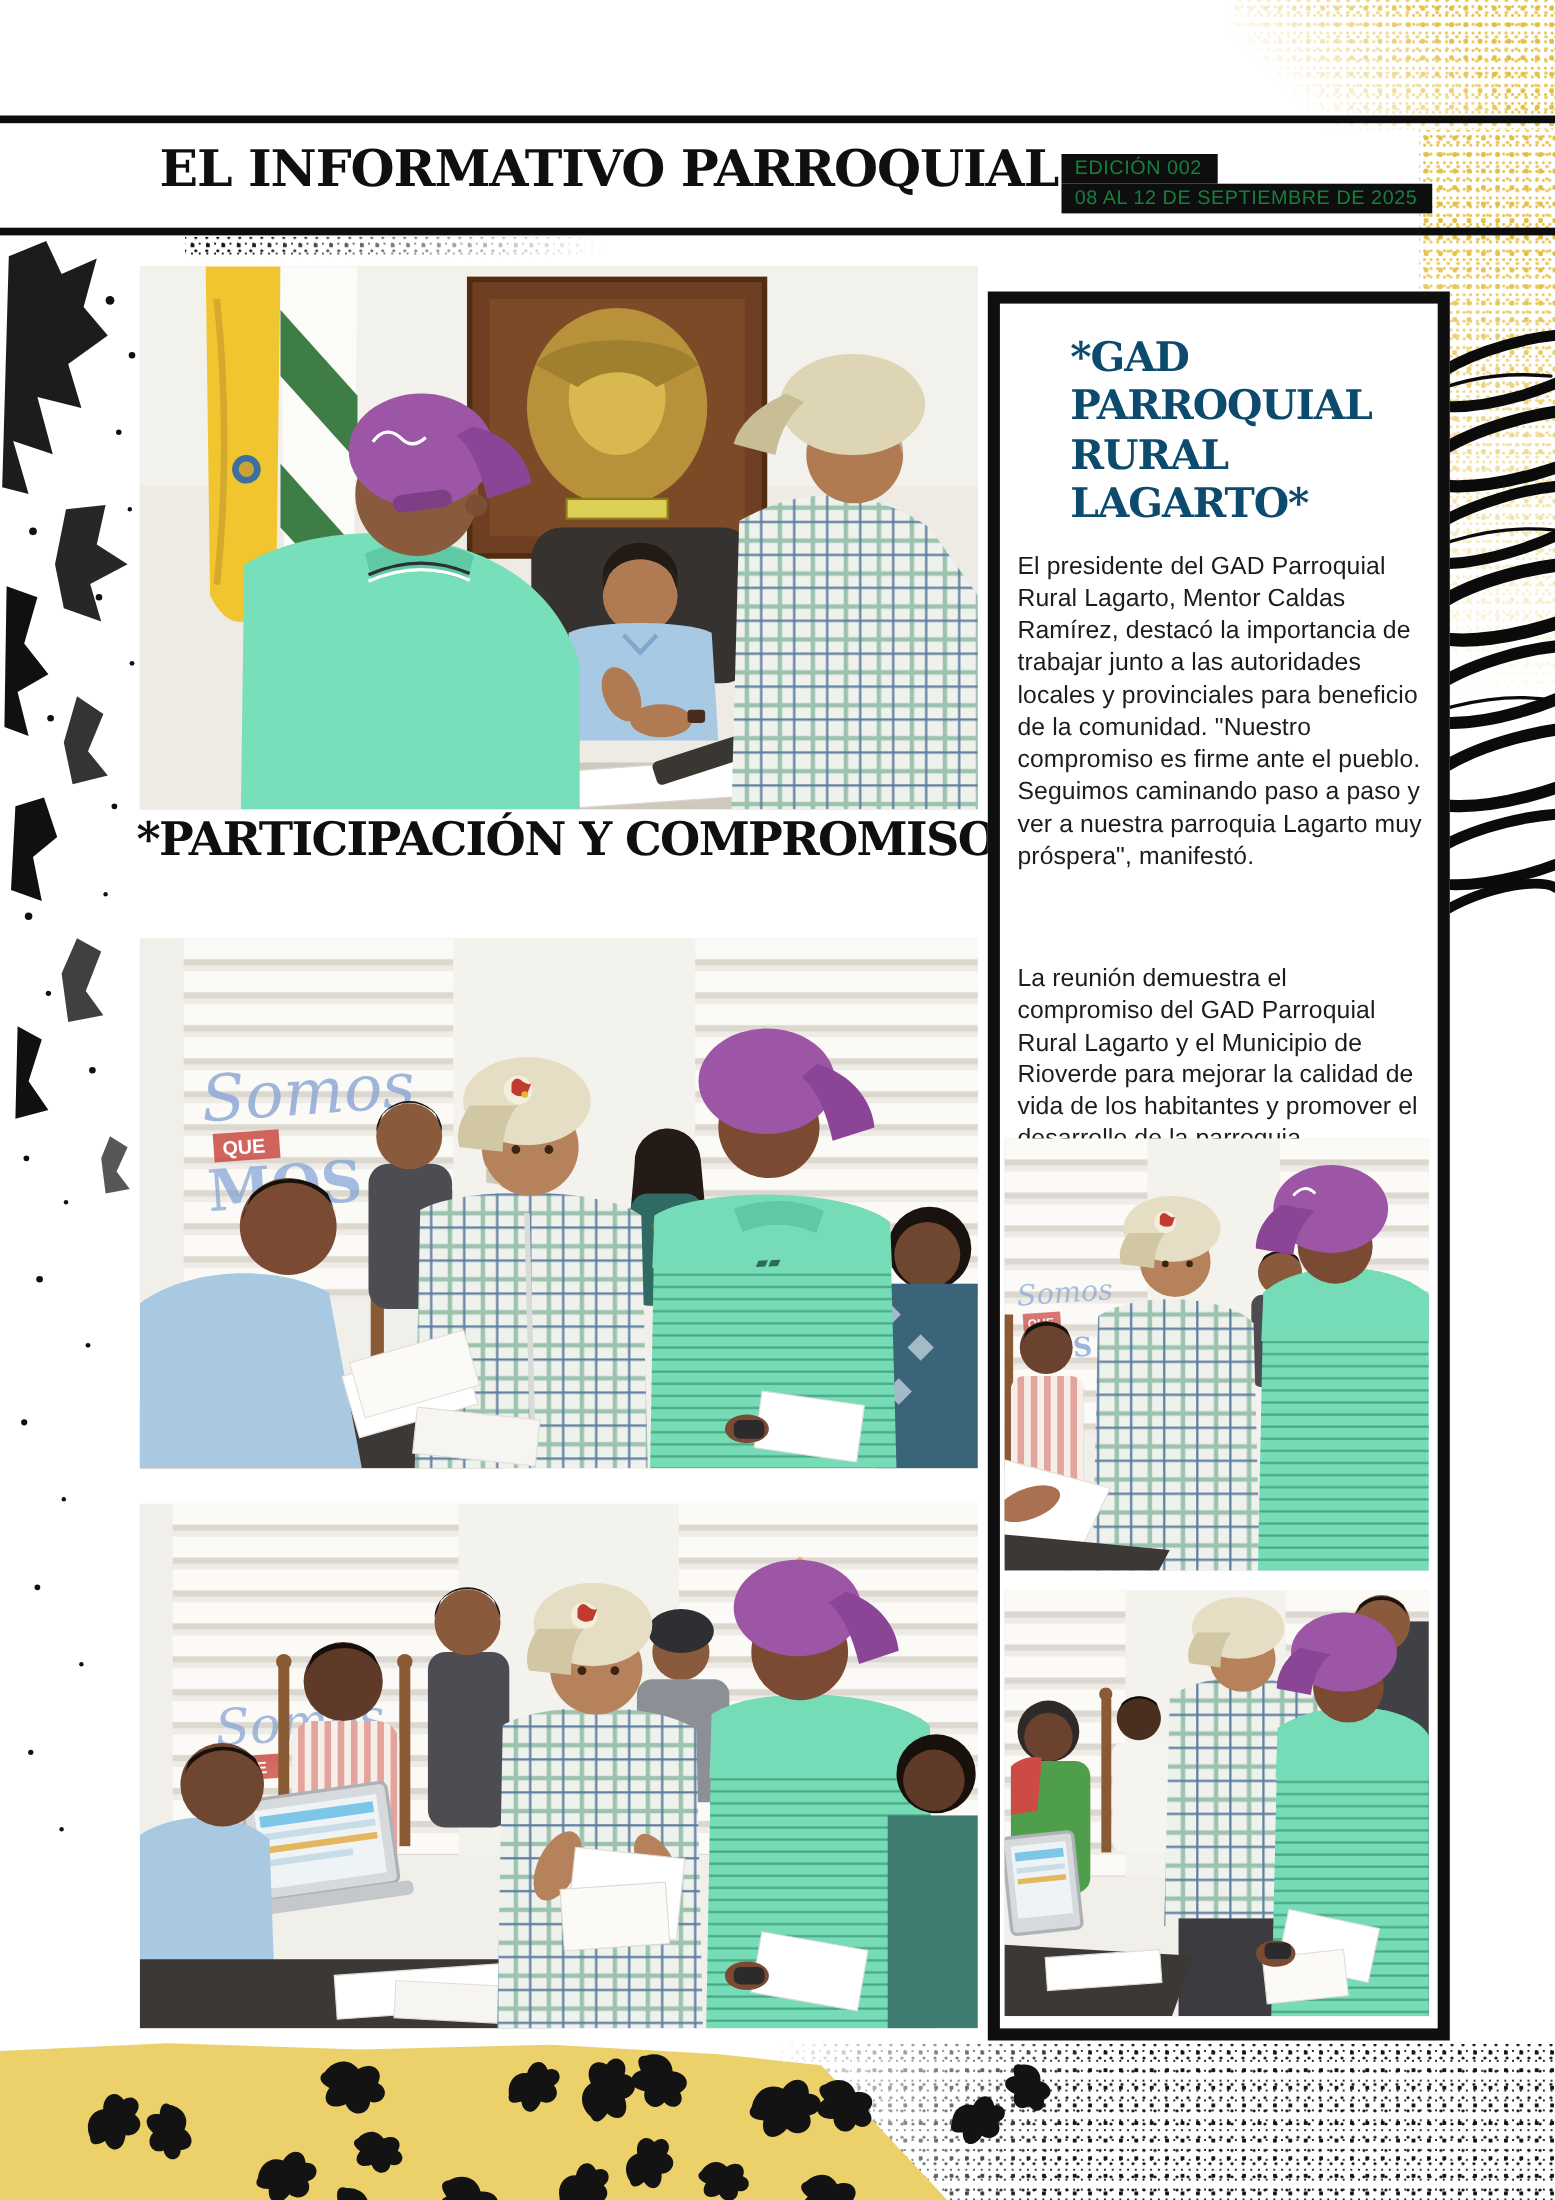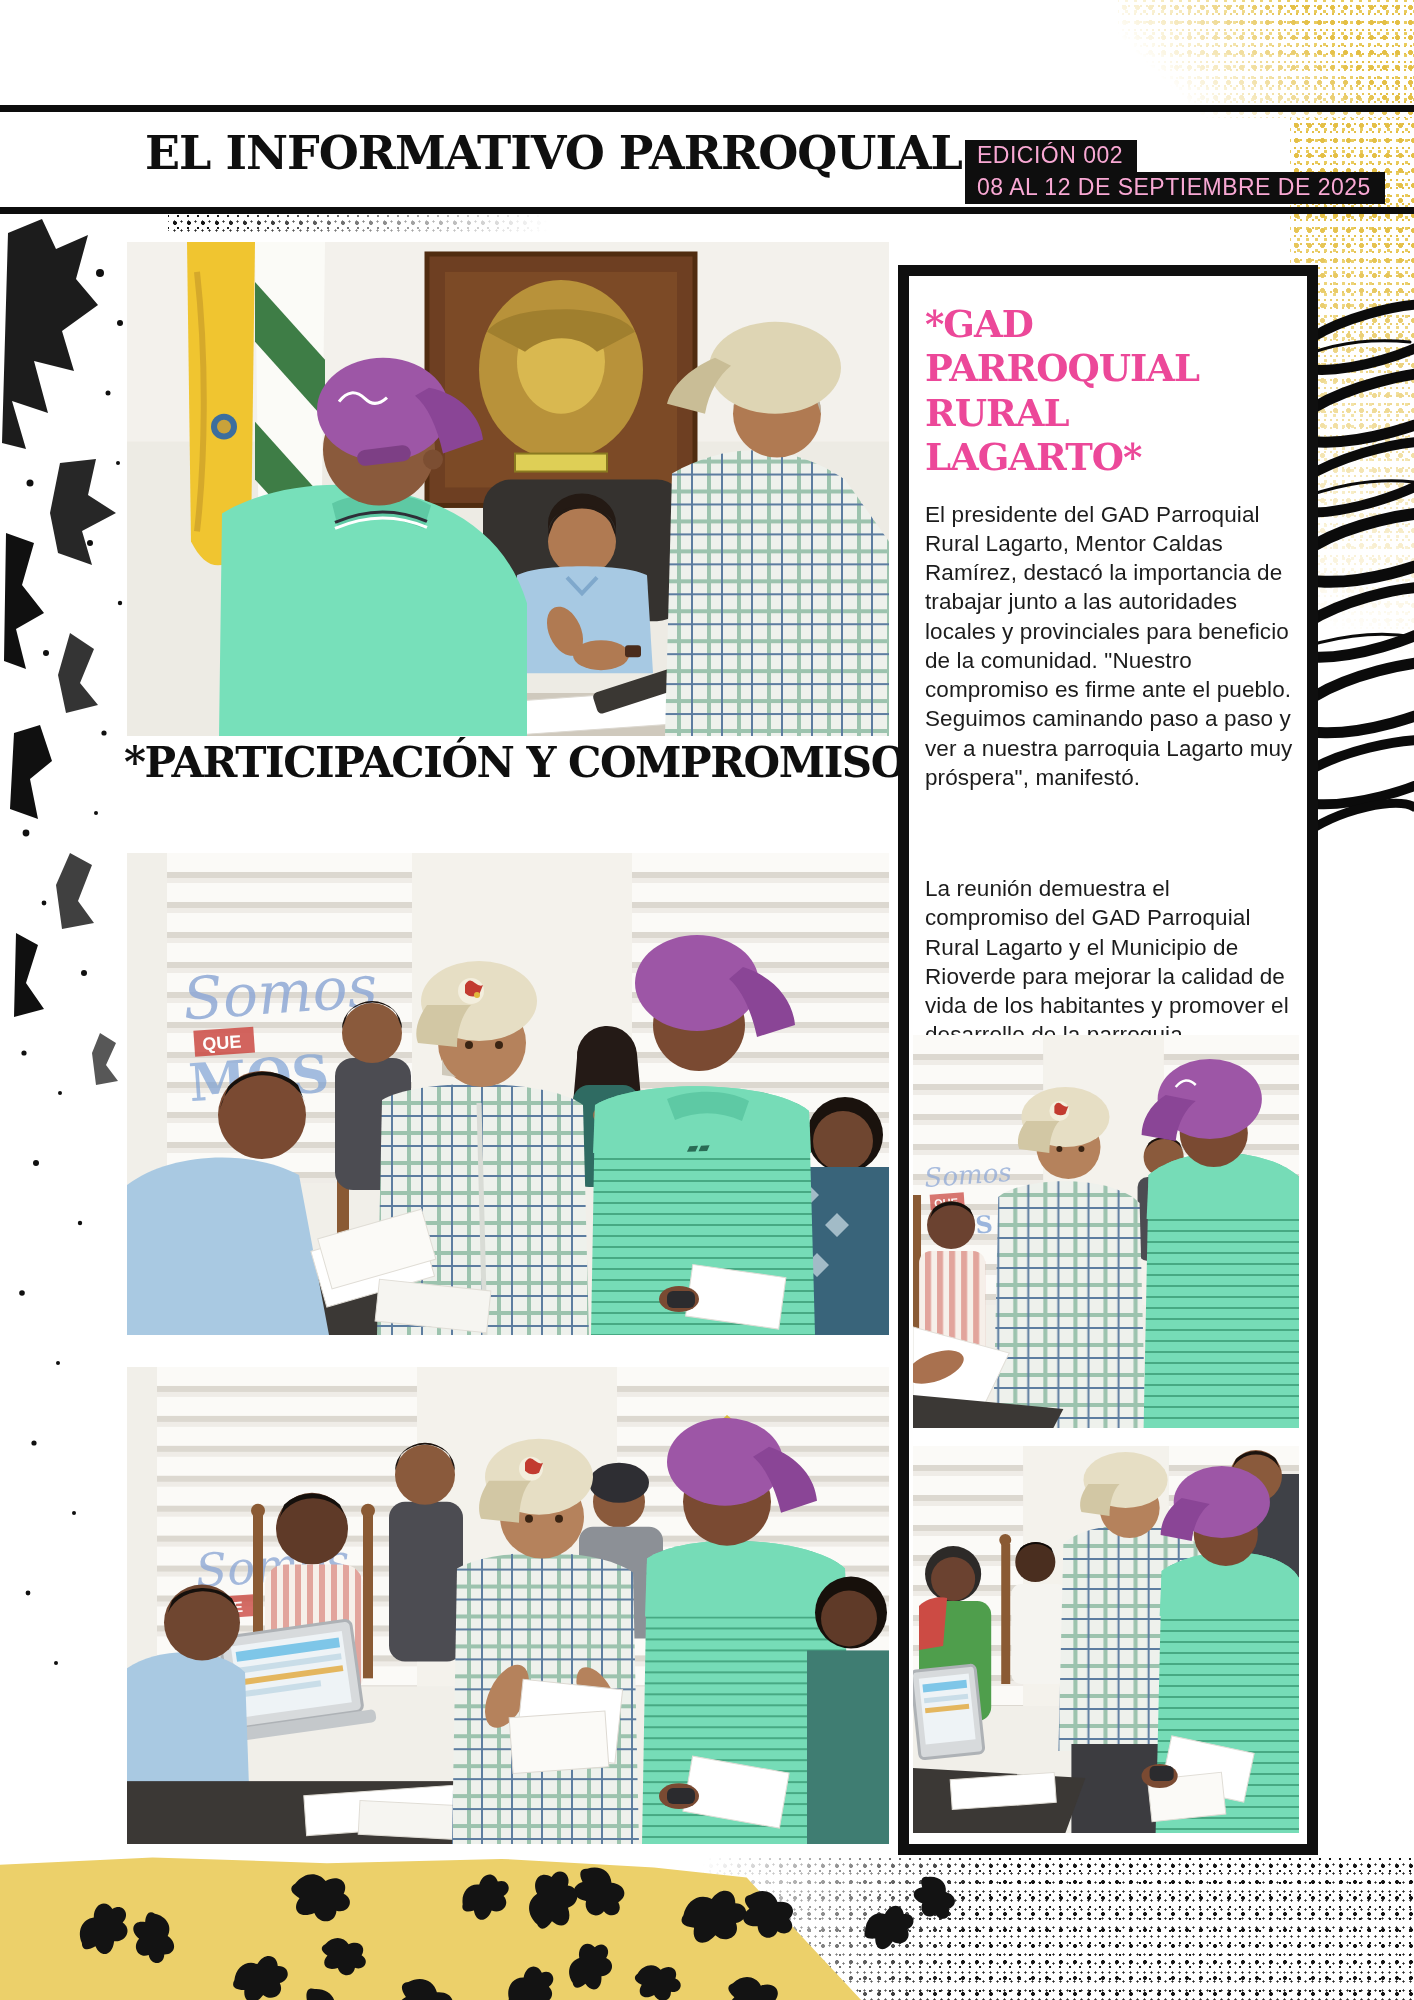--- a/index.html
+++ b/index.html
@@ -6,38 +6,38 @@
   #page{position:relative;width:1414px;height:2000px;background:#ffffff;overflow:hidden;
         font-family:"Liberation Sans",sans-serif;margin:0 auto;padding-left:35px;}
   .abs{position:absolute;}
 
   
   #rule-top{left:0;top:105px;width:1414px;height:7px;background:#0d0d0d;z-index:6;}
   #rule-bottom{left:0;top:207px;width:1414px;height:7px;background:#0d0d0d;z-index:6;}
   #nl-title{left:145px;top:126px;font-family:"DejaVu Serif","Liberation Serif",serif;
             font-weight:bold;font-size:46px;letter-spacing:-1px;color:#0f0f0f;z-index:7;white-space:nowrap;}
   #badge{left:965px;top:140px;z-index:7;}
-  .badge-line{display:table;background:#0e0e0e;color:#f9a8d4;font-size:23px;letter-spacing:.5px;
+  .badge-line{display:table;background:#0e0e0e;color:#15803d;font-size:18px;letter-spacing:.5px;
               padding:3px 14px 5px 12px;line-height:1.05;white-space:nowrap;}
   .badge-line + .badge-line{margin-top:0px;}
 
   
   .photo{background:#efede8;overflow:hidden;z-index:4;}
   .photo svg{display:block;width:100%;height:100%;}
 
   
   #headline{left:124px;top:738px;width:770px;font-family:"DejaVu Serif","Liberation Serif",serif;
             font-weight:bold;font-size:42px;letter-spacing:-1.5px;color:#0f0f0f;z-index:5;white-space:nowrap;}
 
   
   #article-box{left:898px;top:265px;width:398px;height:1568px;border:11px solid #0f0f0f;
                background:#ffffff;z-index:5;padding:0 0;}
   #article-inner{position:absolute;left:16px;top:0;width:368px;}
   #article-title{margin-top:26px;font-family:"DejaVu Serif","Liberation Serif",serif;font-weight:bold;
-                 font-size:37px;line-height:1.2;letter-spacing:-1px;color:#ec4899;}
+                 font-size:37px;line-height:1.2;letter-spacing:-1px;color:#0c4a6e;margin-left:48px;}
   .article-para{font-size:22.5px;line-height:1.3;color:#1c1c1c;letter-spacing:.1px;}
   #article-para-1{margin-top:20px;}
   #article-para-2{margin-top:82px;}
   .box-photo{position:absolute;z-index:6;}
 
   
   .gold-speck{background-image:
       radial-gradient(circle,#e4bf45 2.2px,transparent 2.6px),
       radial-gradient(circle,#e9cb5d 1.4px,transparent 1.8px),
       radial-gradient(circle,#e4bf45 1.1px,transparent 1.4px);

